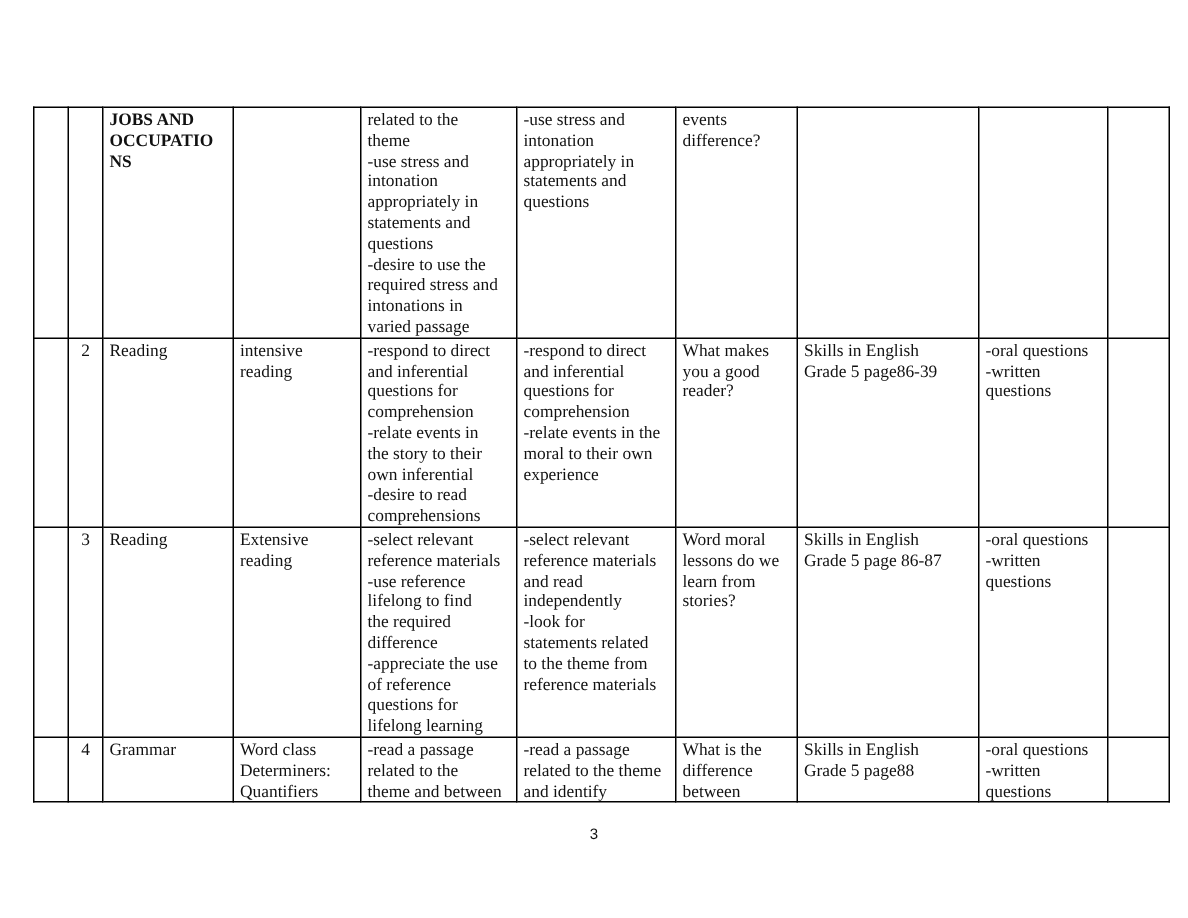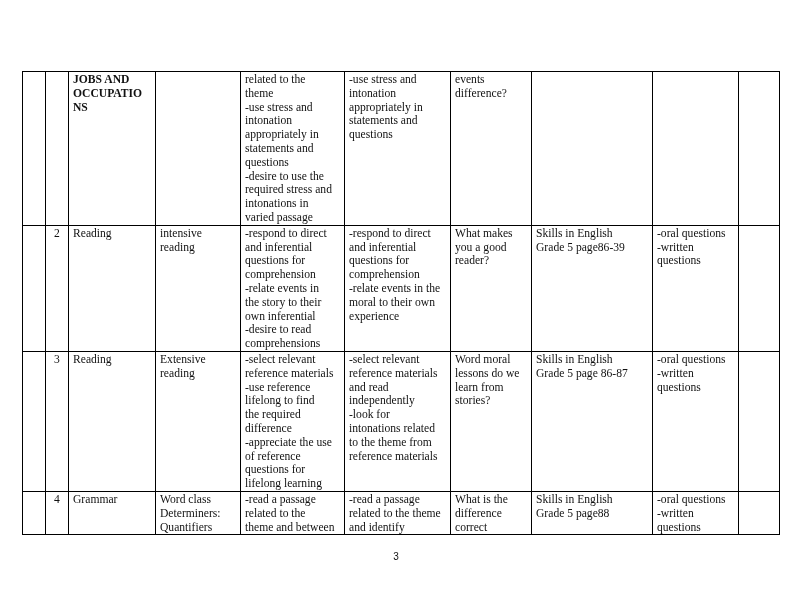--- a/index.html
+++ b/index.html
@@ -148,21 +148,21 @@
           <span class="line">of reference</span>
           <span class="line">questions for</span>
           <span class="line">lifelong learning</span>
         </td>
         <td>
           <span class="line">-select relevant</span>
           <span class="line">reference materials</span>
           <span class="line">and read</span>
           <span class="line">independently</span>
           <span class="line">-look for</span>
-          <span class="line">intonations related</span>
+          <span class="line">statements related</span>
           <span class="line">to the theme from</span>
           <span class="line">reference materials</span>
         </td>
         <td>
           <span class="line">Word moral</span>
           <span class="line">lessons do we</span>
           <span class="line">learn from</span>
           <span class="line">stories?</span>
         </td>
         <td>
@@ -193,21 +193,21 @@
           <span class="line">theme and between</span>
         </td>
         <td>
           <span class="line">-read a passage</span>
           <span class="line">related to the theme</span>
           <span class="line">and identify</span>
         </td>
         <td>
           <span class="line">What is the</span>
           <span class="line">difference</span>
-          <span class="line">correct</span>
+          <span class="line">between</span>
         </td>
         <td>
           <span class="line">Skills in English</span>
           <span class="line">Grade 5   page88</span>
         </td>
         <td>
           <span class="line">-oral questions</span>
           <span class="line">-written</span>
           <span class="line">questions</span>
         </td>

